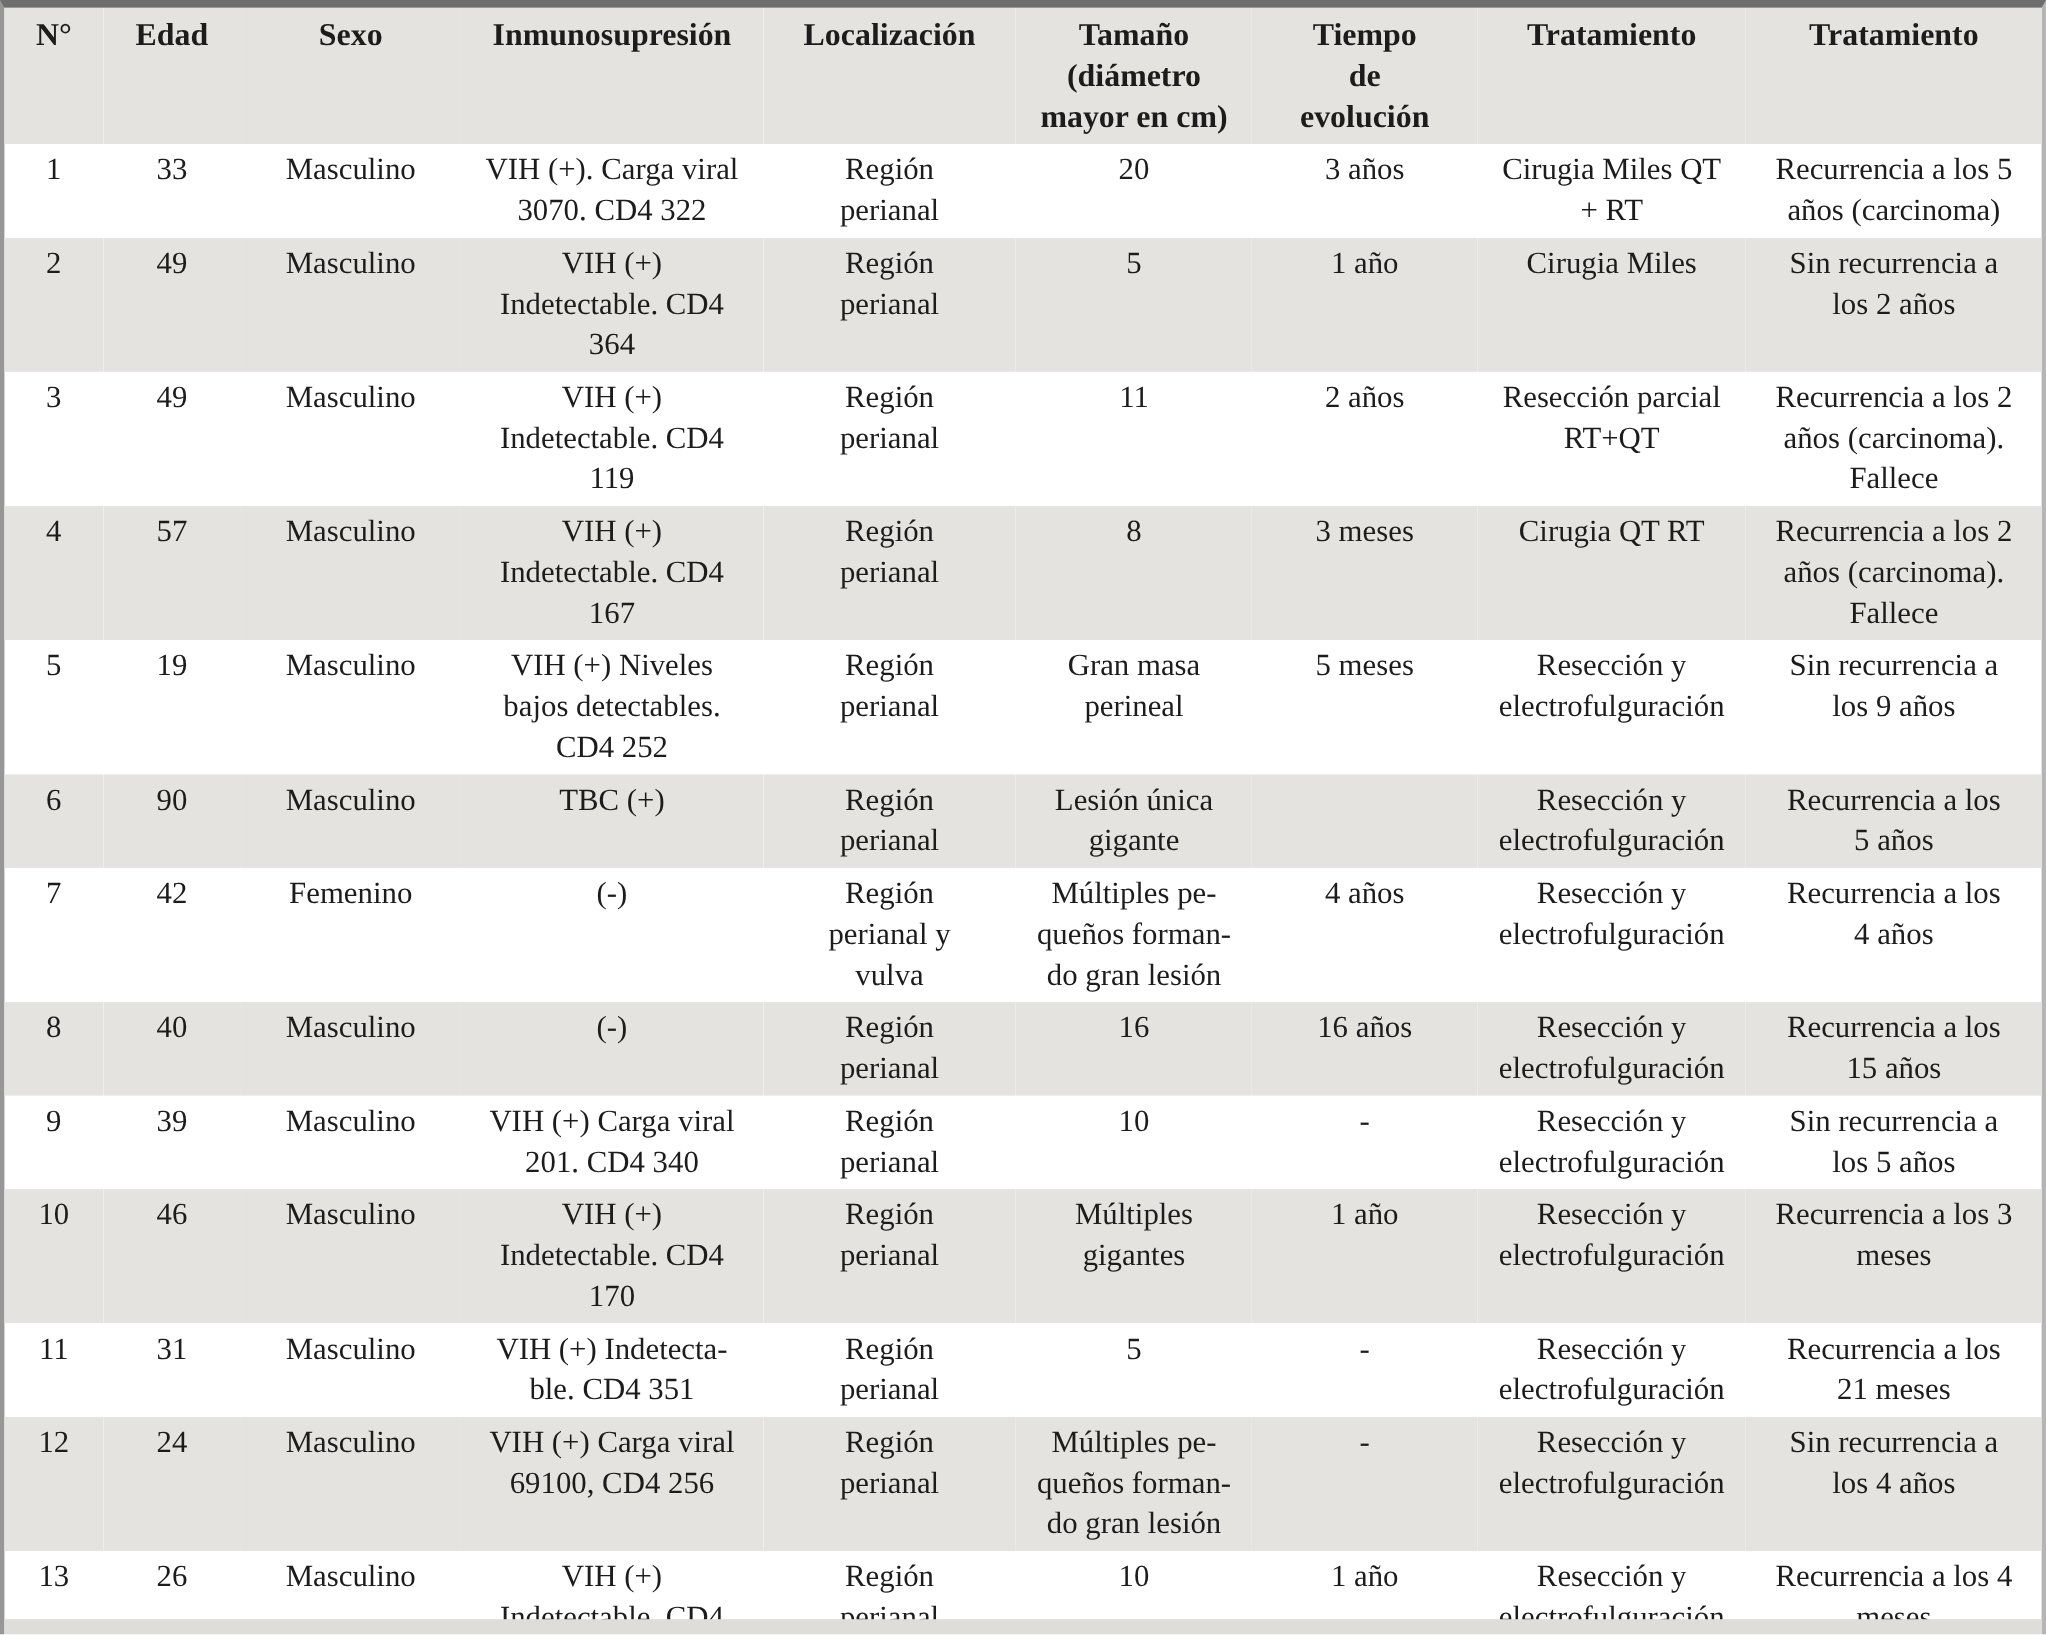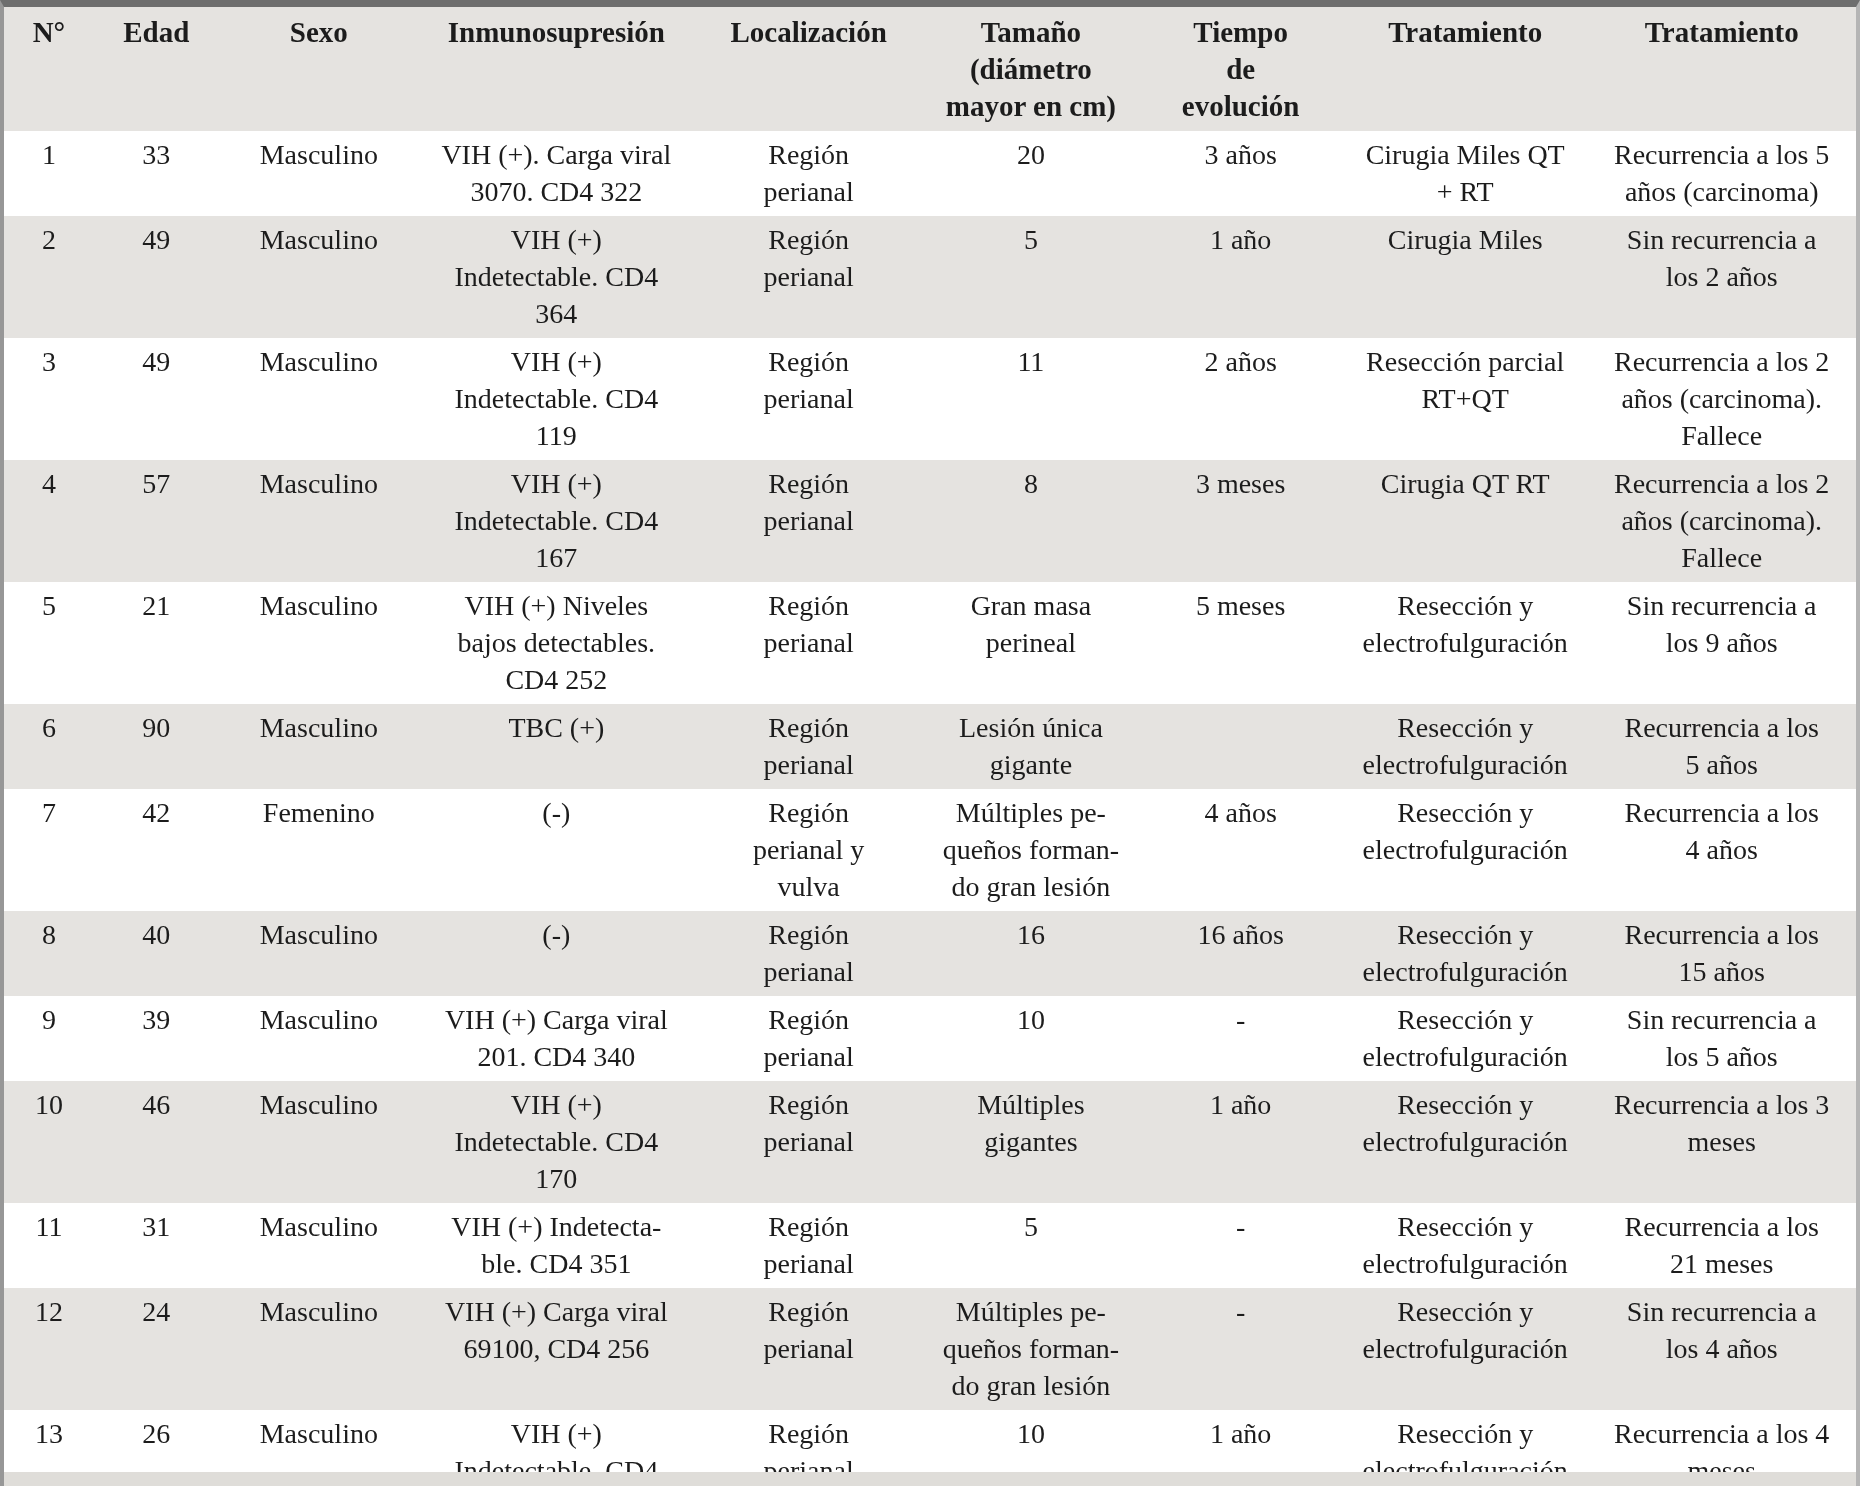--- a/index.html
+++ b/index.html
@@ -150,21 +150,21 @@
 perianal</td>
           <td>8</td>
           <td>3 meses</td>
           <td>Cirugia QT RT</td>
           <td>Recurrencia a los 2
 años (carcinoma).
 Fallece</td>
         </tr>
         <tr>
           <td>5</td>
-          <td>21</td>
+          <td>19</td>
           <td>Masculino</td>
           <td>VIH (+) Niveles
 bajos detectables.
 CD4 252</td>
           <td>Región
 perianal</td>
           <td>Gran masa
 perineal</td>
           <td>5 meses</td>
           <td>Resección y

